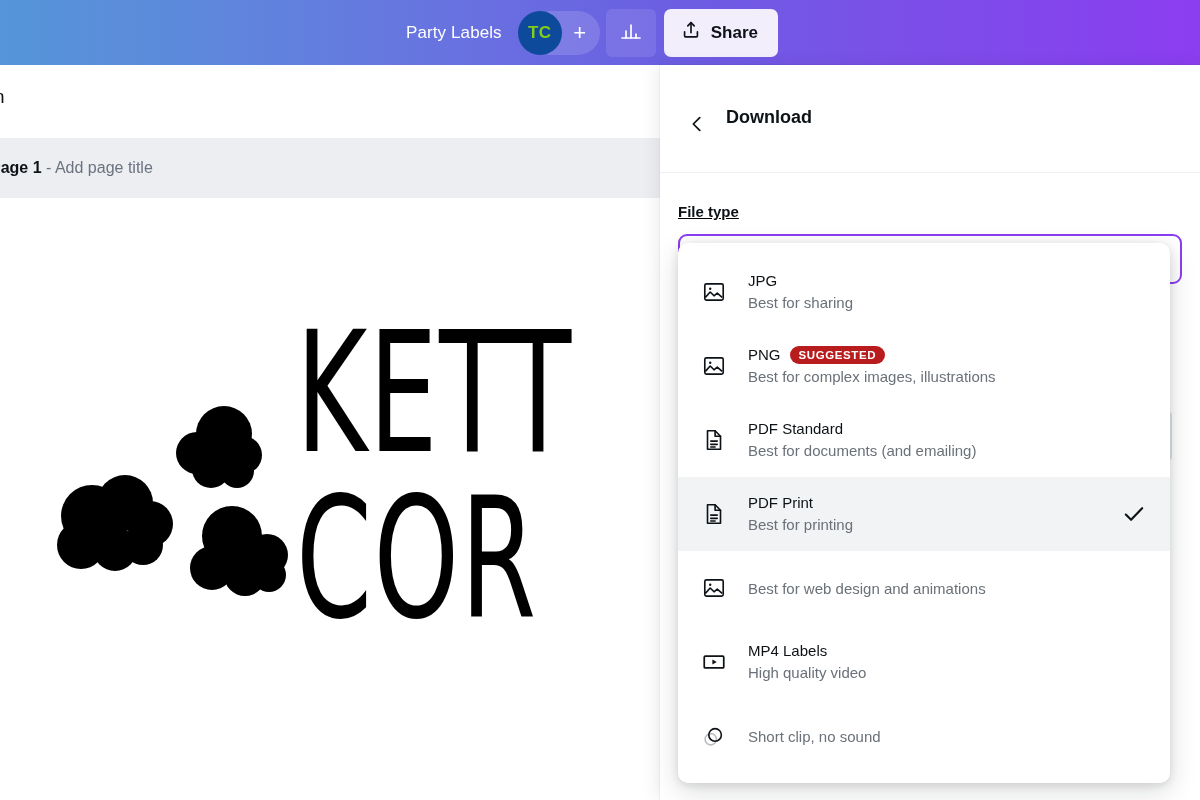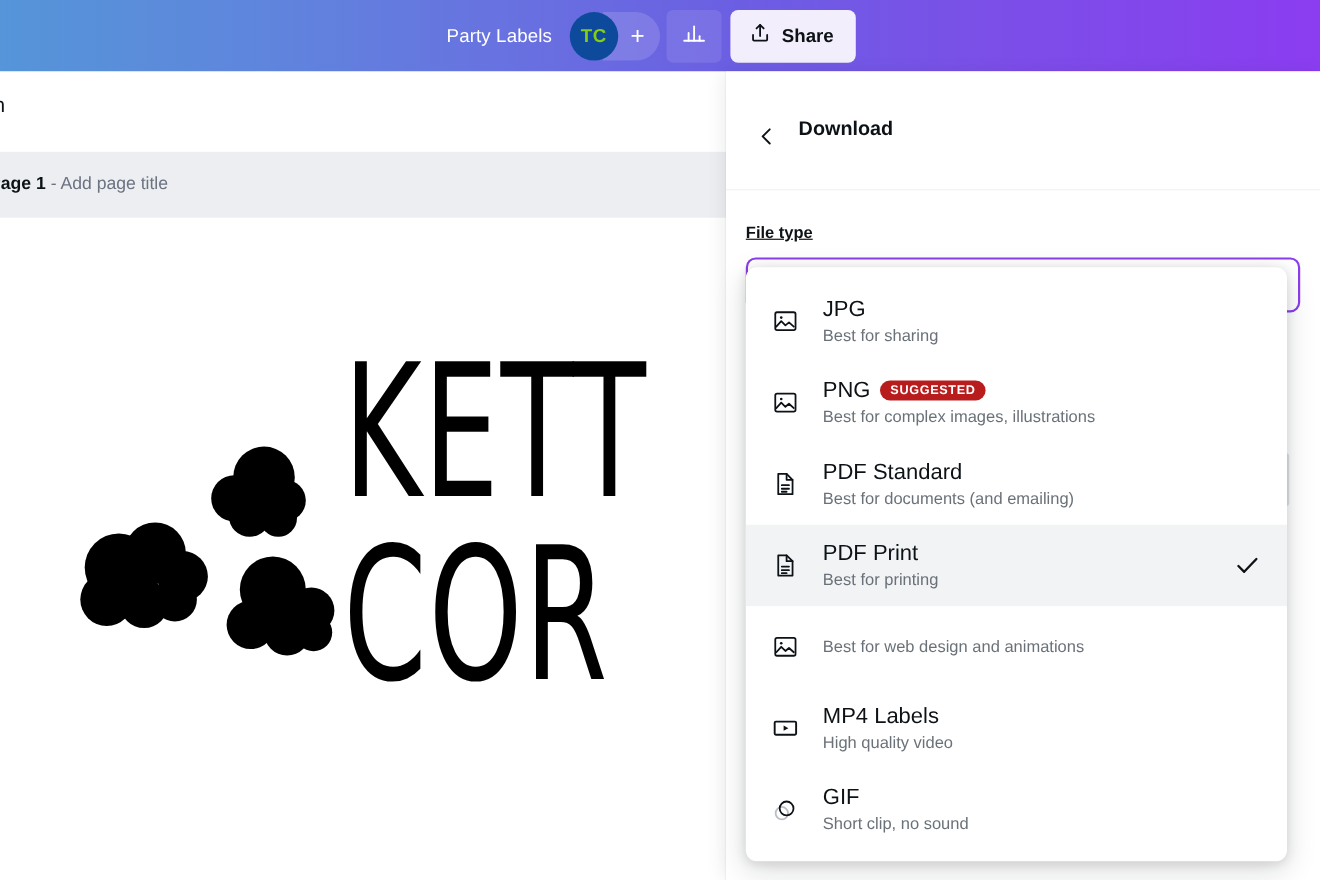--- a/index.html
+++ b/index.html
@@ -70,21 +70,21 @@
   #page-label {
     margin-left: -10px; font-size: 16px; color: #6b7280; font-weight: 400;
   }
   #page-label b { color: #0d1216; font-weight: 700; }
 
   
   #canvas-area {
     position: absolute; left: 0; top: 198px; width: 1200px; height: 602px;
     background: #ffffff; overflow: hidden;
   }
-  #artwork { position: absolute; left: 16px; top: 0; width: 760px; height: 602px; }
+  #artwork { position: absolute; left: 0; top: 0; width: 760px; height: 602px; }
   #headline {
     position: absolute; left: 296px; top: 112px;
     font-family: "Liberation Sans Narrow", "DejaVu Sans Condensed", "Liberation Sans", sans-serif;
     font-size: 168px; line-height: 0.99;
     font-weight: 400; color: #000000;
     letter-spacing: 2px;
     transform: scaleX(0.72); transform-origin: left top;
     white-space: pre;
   }
   .popcorn { position: absolute; }
@@ -147,21 +147,21 @@
     height: 74px; padding: 0 22px 0 22px;
   }
   .opt.selected { background: #f2f3f5; }
   .opt-icon {
     width: 28px; height: 28px; flex: 0 0 28px;
     display: flex; align-items: center; justify-content: center;
     margin-right: 20px;
   }
   .opt-text { flex: 1; }
   .opt-title-row { display: flex; align-items: center; gap: 9px; }
-  .opt-title { font-size: 20px; color: #0d1216; line-height: 1.25; }
+  .opt-title { font-size: 15px; color: #0d1216; line-height: 1.25; }
   .opt-sub { font-size: 15px; color: #6a7178; margin-top: 3px; line-height: 1.25; }
   .badge {
     background: #b91c1c; color: #fff;
     font-size: 11.5px; font-weight: 700; letter-spacing: .6px;
     padding: 3px 9px 3px 9px; border-radius: 10px;
   }
   .check { width: 30px; display: flex; justify-content: flex-end; }
   .crown { display: inline-flex; }
 
   
@@ -399,23 +399,20 @@
     </div>
 
     <div class="opt">
       <div class="opt-icon">
         <svg width="26" height="26" viewBox="0 0 24 24" fill="none" stroke-width="1.5">
           <circle cx="9" cy="15" r="5.2" stroke="#b9bfc5" fill="none"></circle>
           <circle cx="13" cy="11" r="5.8" stroke="#0d1216" fill="none"></circle>
         </svg>
       </div>
       <div class="opt-text">
-        <div class="opt-title-row">
-          <span class="opt-title">GIF</span>
-        </div>
         <div class="opt-sub">Short clip, no sound</div>
       </div>
       <div class="check"></div>
     </div>
 
   </div>
 
 </div>
 
 </body></html>

